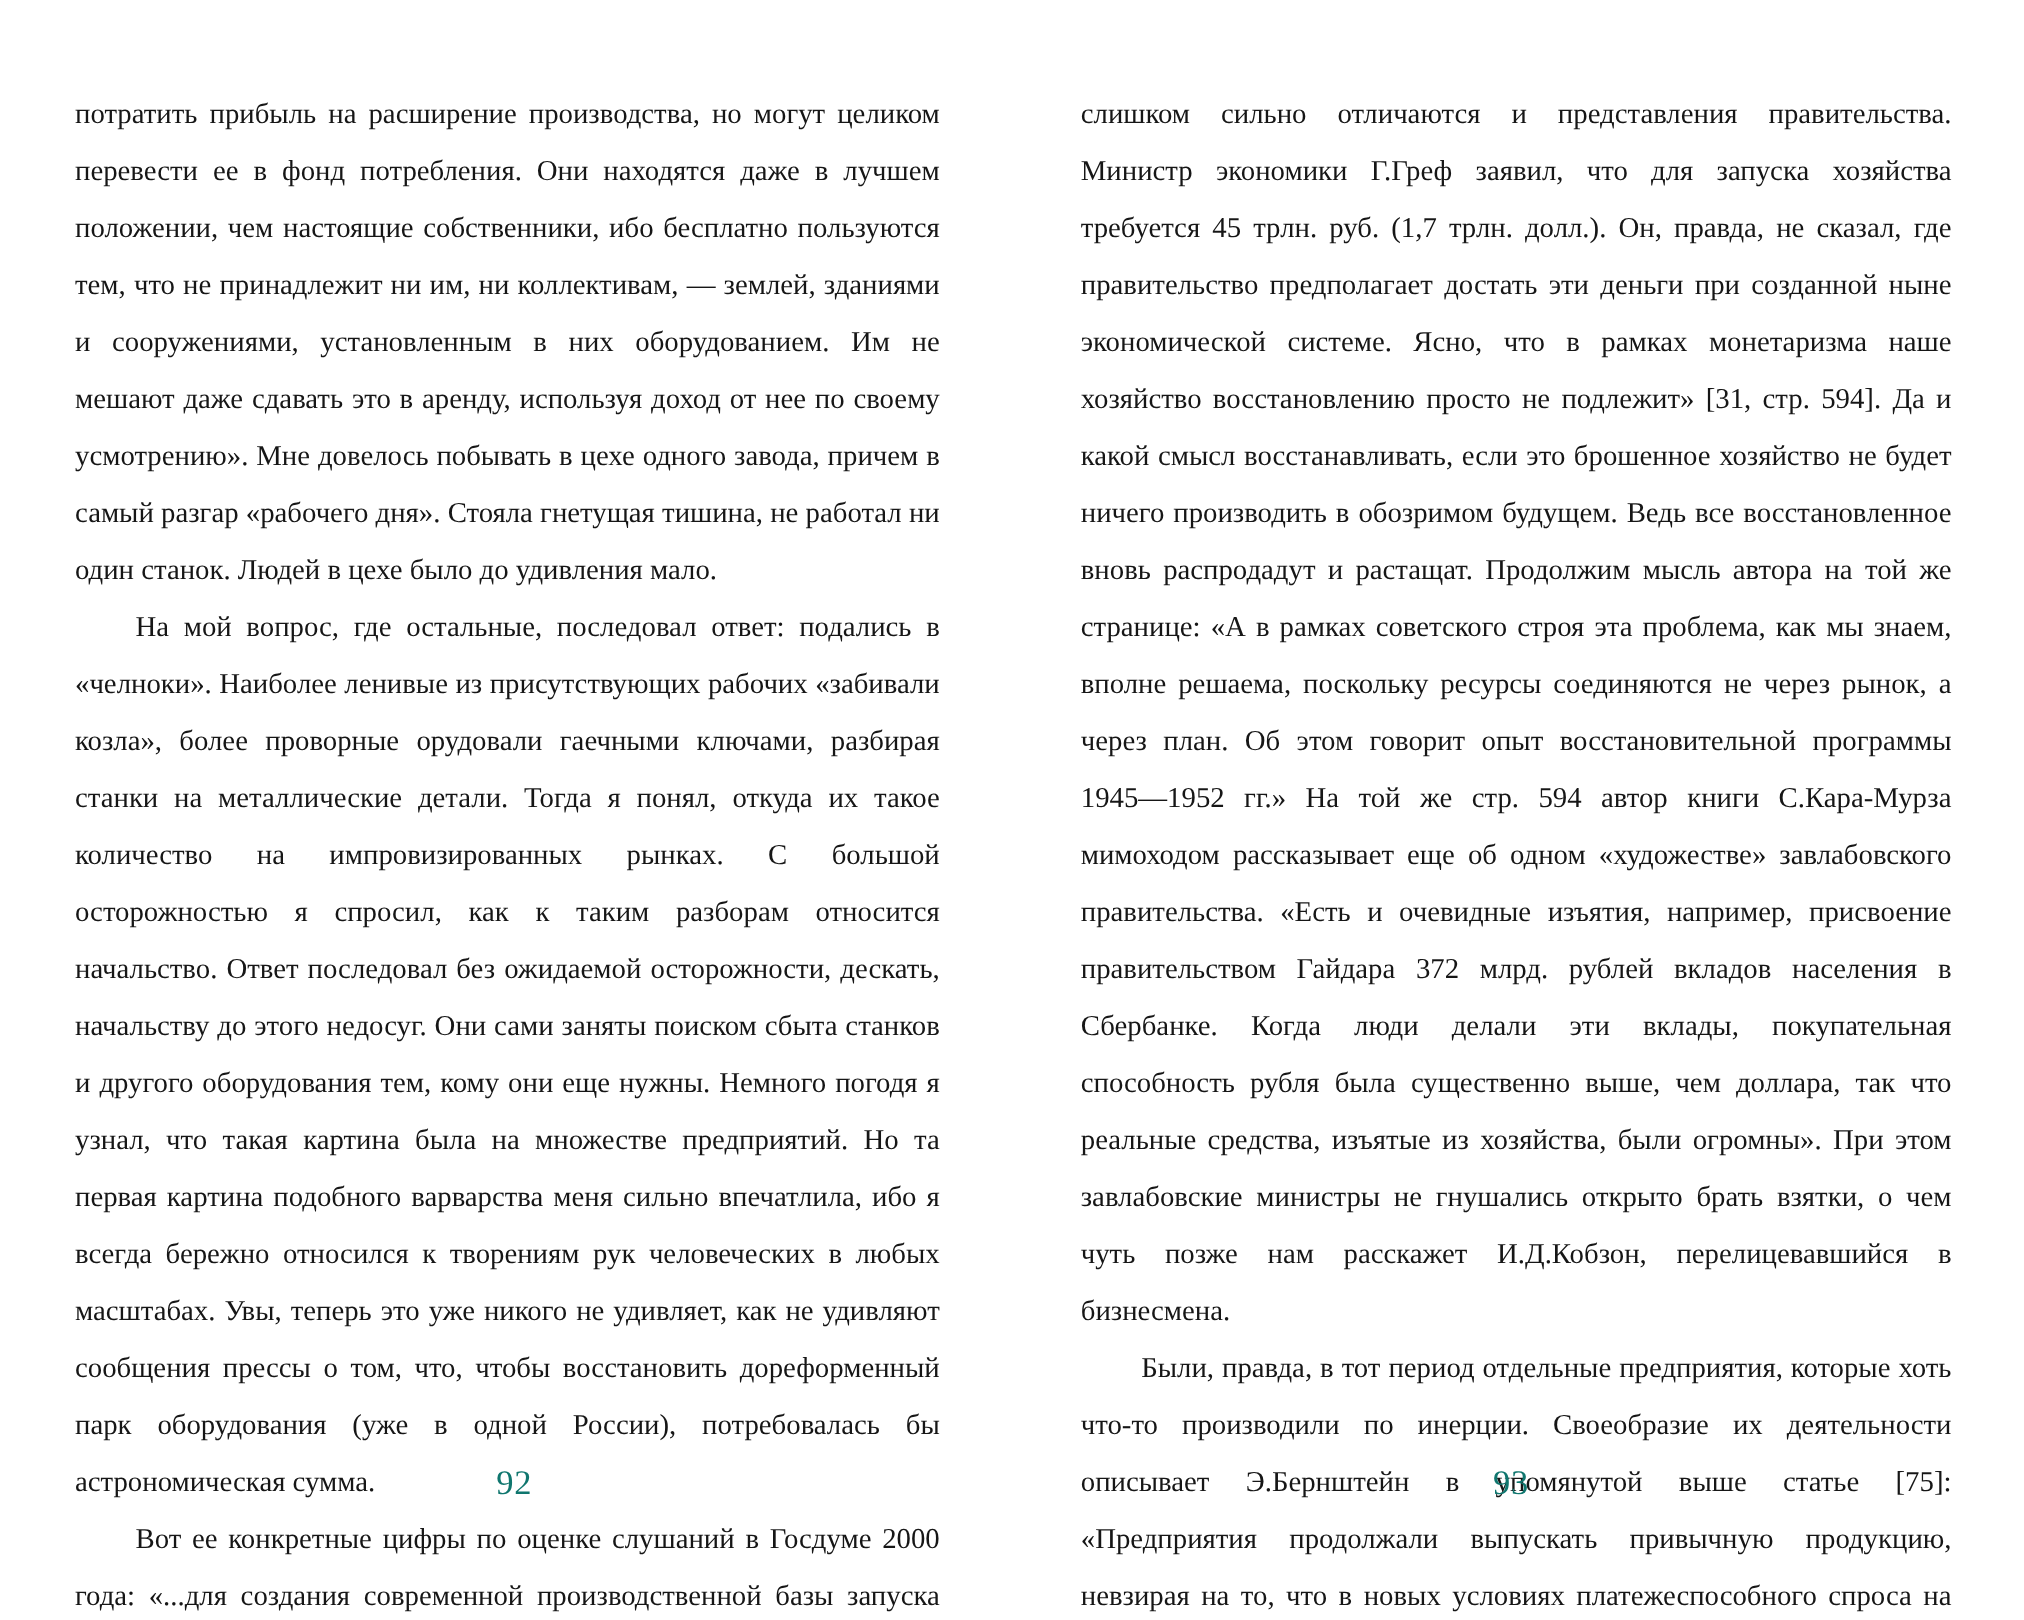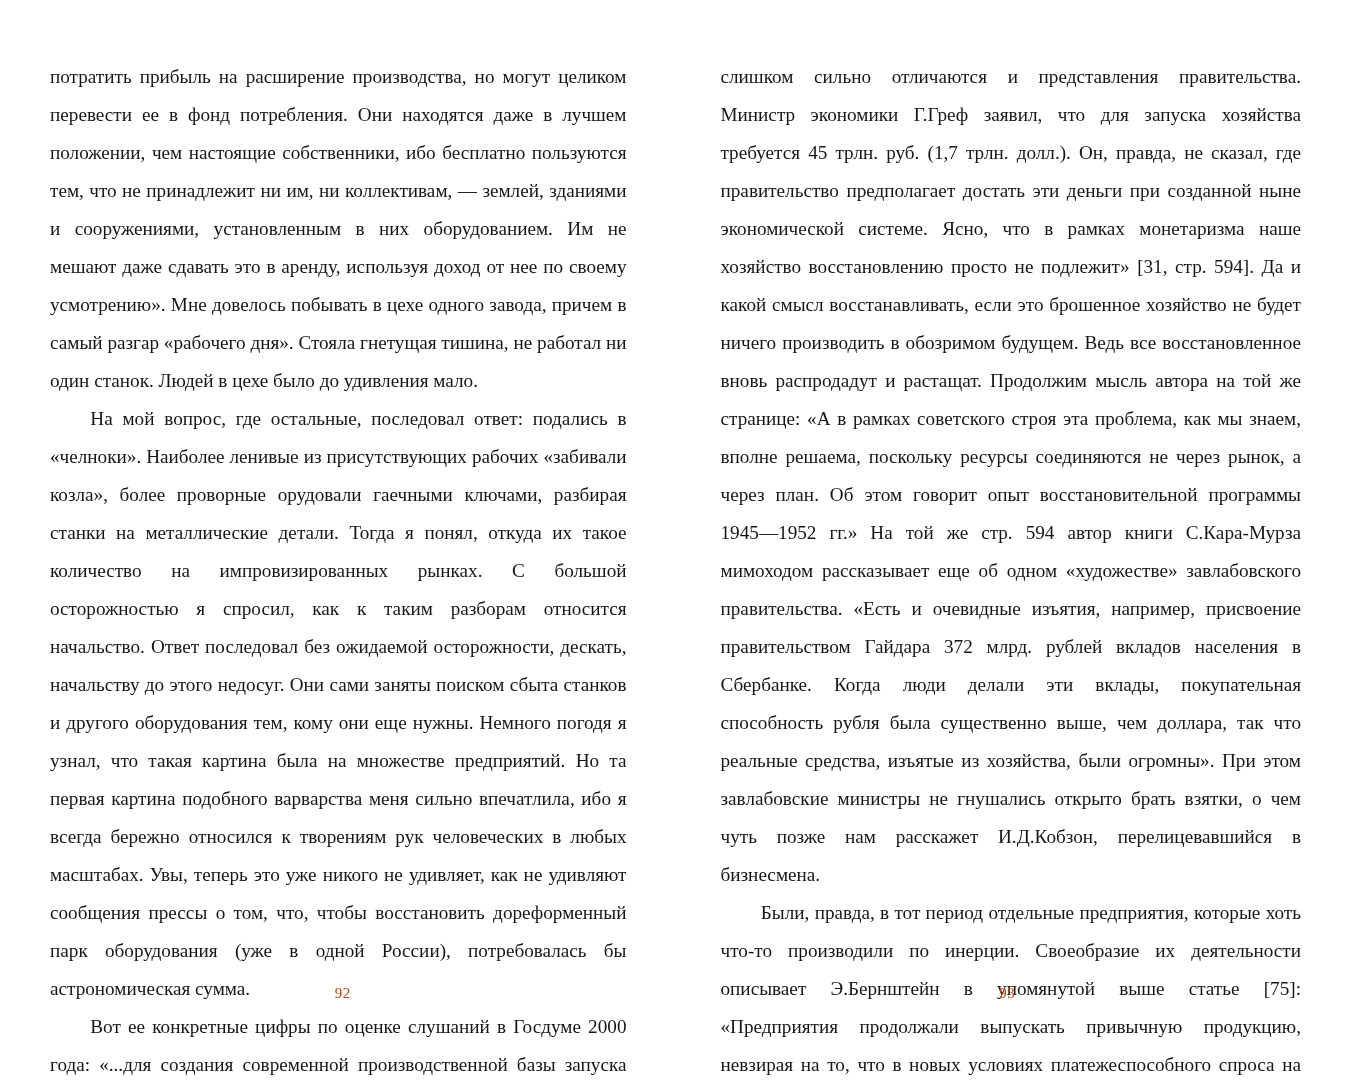--- a/index.html
+++ b/index.html
@@ -48,22 +48,22 @@
   }
   .para.no-indent {
     text-indent: 0;
   }
   .page-number {
     position: absolute;
     bottom: 78px;
     left: 0;
     right: 0;
     text-align: center;
-    font-size: 15px;
-    color: #c2410c;
+    font-size: 23px;
+    color: #0f766e;
     letter-spacing: 0.5px;
     margin-left: 19px;
   }
   .page-left .page-number { padding-right: 8px; }
   .page-right .page-number { padding-right: 28px; }
 </style>
 </head>
 <body>
 
 <div class="spread">

